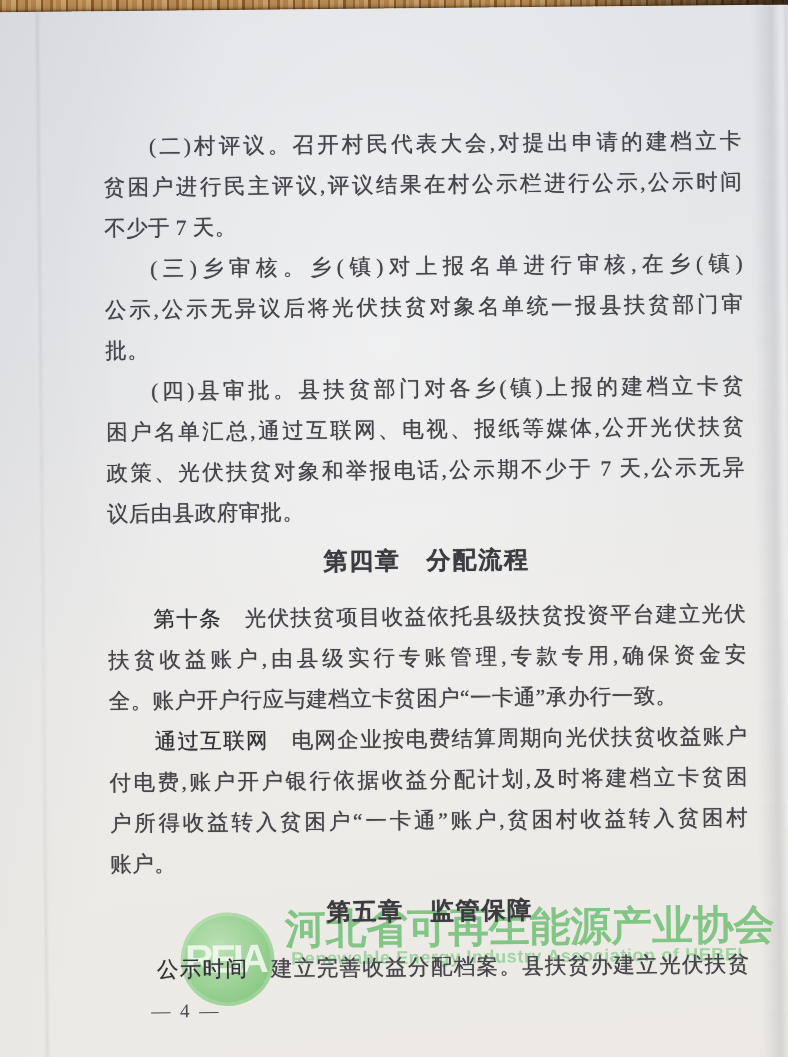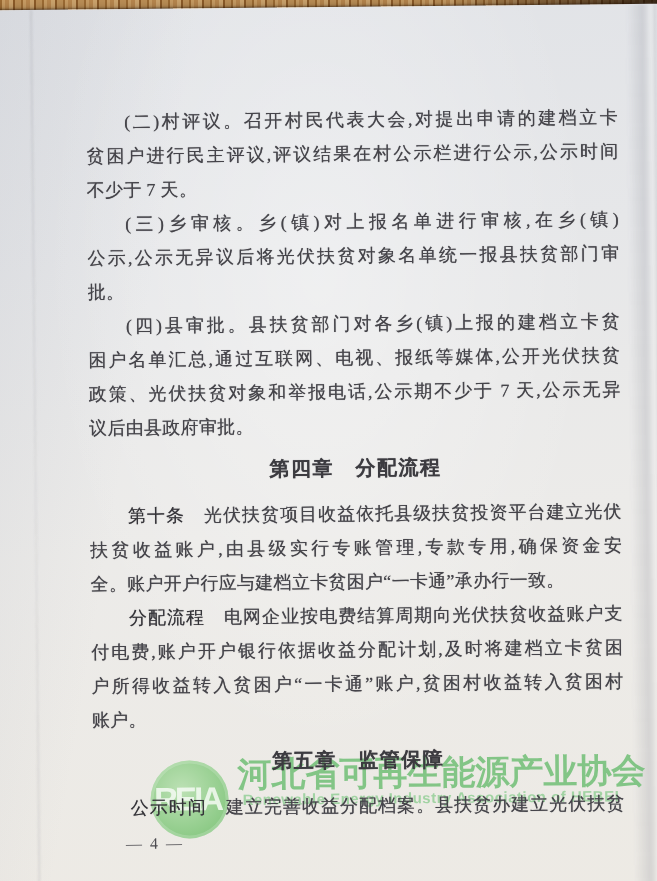--- a/index.html
+++ b/index.html
@@ -162,21 +162,21 @@
         <div class="line just"><span>政策、光伏扶贫对象和举报电话,公示期不少于 7 天,公示无异</span></div>
         <div class="line"><span>议后由县政府审批。</span></div>
       </div>
       <div class="heading">第四章　分配流程</div>
       <div class="para">
         <div class="line indent just"><span class="term">第十条</span><span>　光伏扶贫项目收益依托县级扶贫投资平台建立光伏</span></div>
         <div class="line just"><span>扶贫收益账户,由县级实行专账管理,专款专用,确保资金安</span></div>
         <div class="line"><span>全。账户开户行应与建档立卡贫困户“一卡通”承办行一致。</span></div>
       </div>
       <div class="para">
-        <div class="line indent just"><span class="term">分配流程</span><span>　电网企业按电费结算周期向光伏扶贫收益账户支</span></div>
+        <div class="line indent just"><span class="term">通过互联网</span><span>　电网企业按电费结算周期向光伏扶贫收益账户支</span></div>
         <div class="line just"><span>付电费,账户开户银行依据收益分配计划,及时将建档立卡贫困</span></div>
         <div class="line just"><span>户所得收益转入贫困户“一卡通”账户,贫困村收益转入贫困村</span></div>
         <div class="line"><span>账户。</span></div>
       </div>
       <div class="heading">第五章　监管保障</div>
       <div class="para">
         <div class="line indent just"><span class="term">公示时间</span><span>　建立完善收益分配档案。县扶贫办建立光伏扶贫</span></div>
       </div>
     </div>
 

